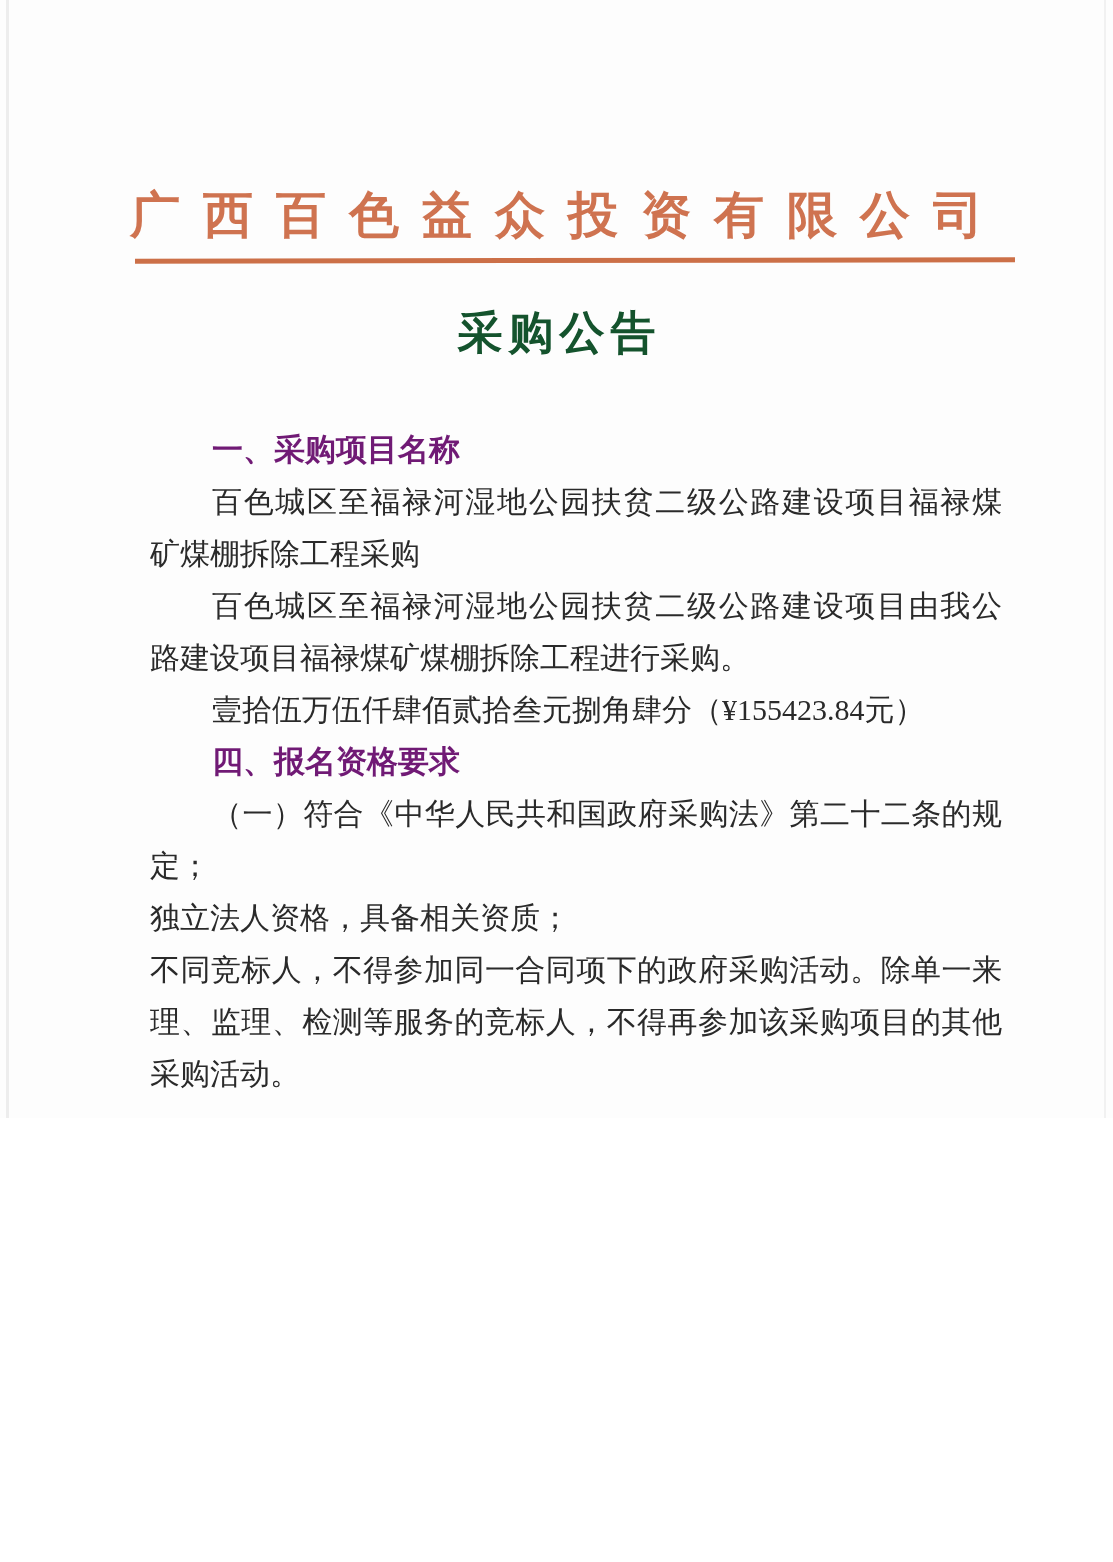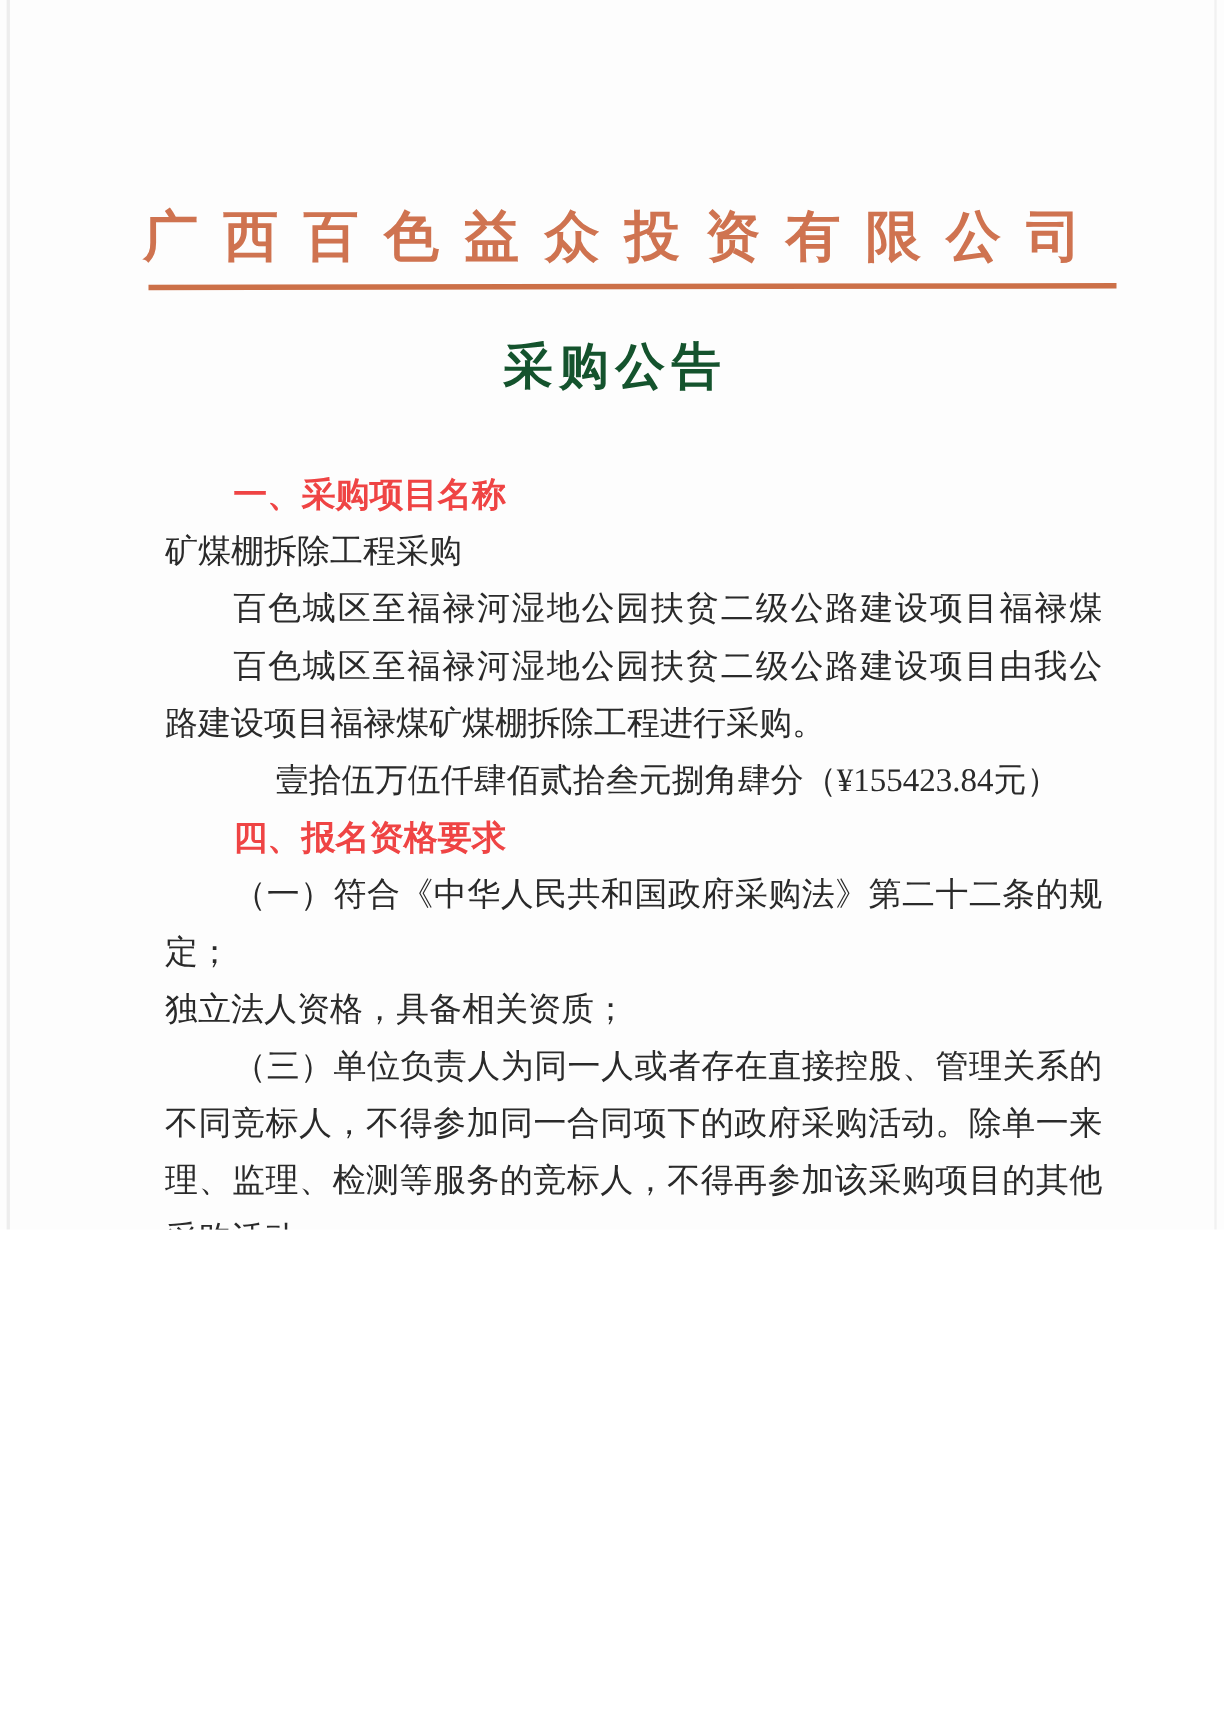--- a/index.html
+++ b/index.html
@@ -78,32 +78,31 @@
     color: #2a2a2a;
   }
   .line {
     height: 52px;
     line-height: 52px;
     white-space: nowrap;
     overflow: visible;
   }
   .indent {
     text-indent: 62px;
-    text-align: center;
   }
   .cont {
     white-space: normal;
     text-align: justify;
     text-align-last: justify;
   }
   .heading {
     font-family: "Liberation Sans", sans-serif;
     font-weight: 700;
     font-size: 31px;
-    color: #ef4444;
+    color: #701a75;
     text-indent: 62px;
   }
   
   .footer-rule {
     position: absolute;
     left: 117px;
     top: 1398px;
     width: 880px;
     height: 5px;
     background: #d66239;
@@ -121,33 +120,32 @@
 
   <div class="company-name">广西百色益众投资有限公司</div>
 
   <div class="letterhead-rule"></div>
 
   <div class="doc-title">采购公告</div>
 
   <div class="content">
 
     <div class="line heading">一、采购项目名称</div>
+    <div class="line indent cont">百色城区至福禄河湿地公园扶贫二级公路建设项目福禄煤</div>
     <div class="line">矿煤棚拆除工程采购</div>
-    <div class="line indent cont">百色城区至福禄河湿地公园扶贫二级公路建设项目福禄煤</div>
 
     <div class="line indent cont">百色城区至福禄河湿地公园扶贫二级公路建设项目由我公</div>
     <div class="line">路建设项目福禄煤矿煤棚拆除工程进行采购。</div>
 
     <div class="line indent">壹拾伍万伍仟肆佰贰拾叁元捌角肆分（¥155423.84元）</div>
 
     <div class="line heading">四、报名资格要求</div>
     <div class="line indent cont">（一）符合《中华人民共和国政府采购法》第二十二条的规</div>
     <div class="line">定；</div>
     <div class="line">独立法人资格，具备相关资质；</div>
-    <div class="line indent cont">（三）单位负责人为同一人或者存在直接控股、管理关系的</div>
     <div class="line cont">不同竞标人，不得参加同一合同项下的政府采购活动。除单一来</div>
     <div class="line cont">理、监理、检测等服务的竞标人，不得再参加该采购项目的其他</div>
     <div class="line">采购活动。</div>
 
   </div>
 
   <div class="footer-rule"></div>
 
 </div>
 

